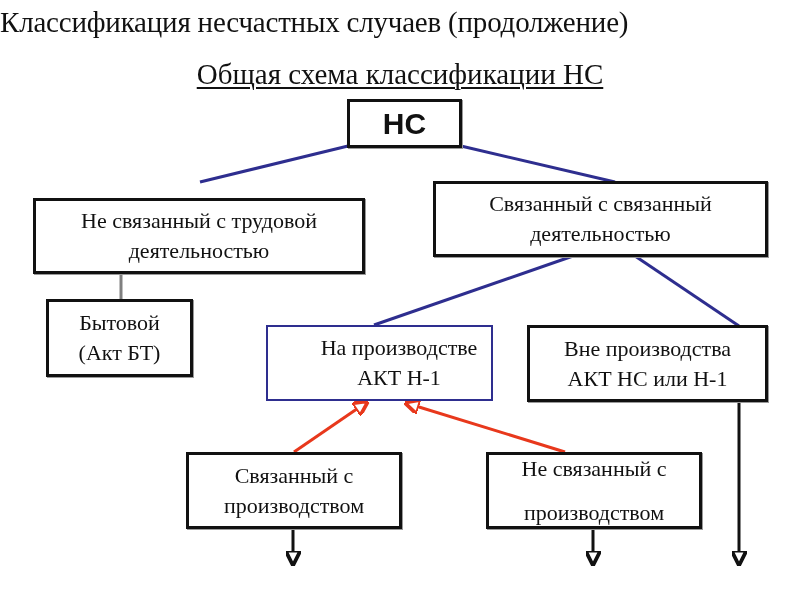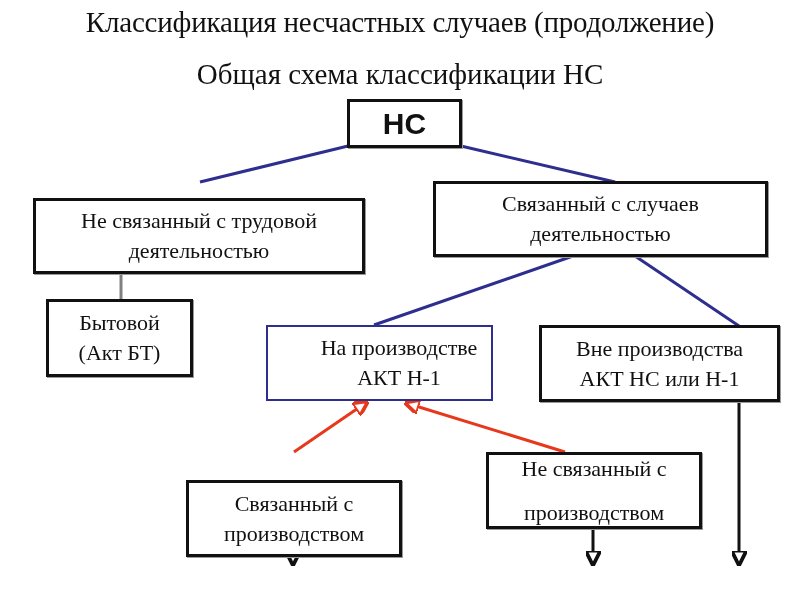--- a/index.html
+++ b/index.html
@@ -1,22 +1,22 @@
 <!DOCTYPE html>
 <html><head>
 <meta charset="utf-8">
 <style>
   html, body { margin: 0; padding: 0; background: #ffffff; }
   body { width: 800px; height: 600px; position: relative; overflow: hidden;
          font-family: "Liberation Serif", "DejaVu Serif", serif; color: #111; }
-  .title { position: absolute; left: 0; width: 800px; top: 6px; text-align: center;
+  .title { position: absolute; left: 0; width: 800px; top: 6px; 
            font-size: 29px; letter-spacing: -0.2px; }
   .subtitle { position: absolute; left: 0; width: 800px; top: 58px; text-align: center;
               font-size: 29px; }
-  .subtitle span { text-underline-offset: 3px; text-decoration-thickness: 2px; }
+  .subtitle span { text-decoration: underline; text-underline-offset: 3px; text-decoration-thickness: 2px; }
   svg.edges { position: absolute; left: 0; top: 0; }
   .node { position: absolute; box-sizing: border-box; background: #fff;
           border: 3px solid #111; box-shadow: 1px 1px 0 #9a9a9a;
           display: flex; flex-direction: column; align-items: center; justify-content: center;
           text-align: center; font-size: 22px; line-height: 30px; }
   .node.blue { border: 2px solid #2e2e8f; box-shadow: none; padding-left: 39px; }
   .node.root { font-family: "Liberation Sans", "DejaVu Sans", sans-serif; font-weight: bold; font-size: 30px; }
 </style>
 </head>
 <body>
@@ -53,40 +53,40 @@
 <div class="node root" style="left:347px; top:99px; width:115px; height:49px;">
   <span>НС</span>
 </div>
 
 <div class="node" style="left:33px; top:198px; width:332px; height:76px;">
   <span>Не связанный с трудовой</span>
   <span>деятельностью</span>
 </div>
 
 <div class="node" style="left:433px; top:181px; width:335px; height:76px;">
-  <span>Связанный с случаев</span>
+  <span>Связанный с связанный</span>
   <span>деятельностью</span>
 </div>
 
 <div class="node" style="left:46px; top:299px; width:147px; height:78px;">
   <span>Бытовой</span>
   <span>(Акт БТ)</span>
 </div>
 
 <div class="node blue" style="left:266px; top:325px; width:227px; height:76px;">
   <span>На производстве</span>
   <span>АКТ Н-1</span>
 </div>
 
-<div class="node" style="left:527px; top:325px; width:241px; height:77px;margin-left:12px;">
+<div class="node" style="left:527px; top:325px; width:241px; height:77px;">
   <span>Вне производства</span>
   <span>АКТ НС или Н-1</span>
 </div>
 
-<div class="node" style="left:186px; top:452px; width:216px; height:77px;margin-top:28px;">
+<div class="node" style="left:186px; top:452px; width:216px; height:77px;">
   <span>Связанный с</span>
   <span>производством</span>
 </div>
 
 <div class="node" style="left:486px; top:452px; width:216px; height:77px;gap:14px;">
   <span>Не связанный с</span>
   <span>производством</span>
 </div>
 
 </body></html>

